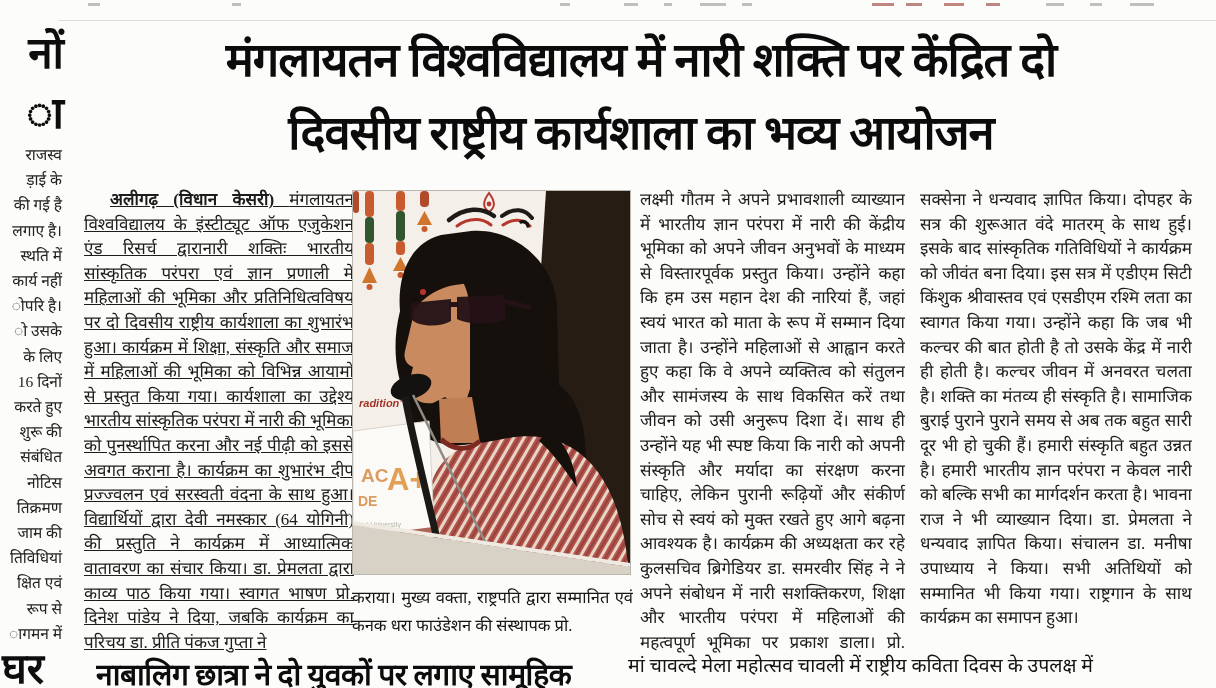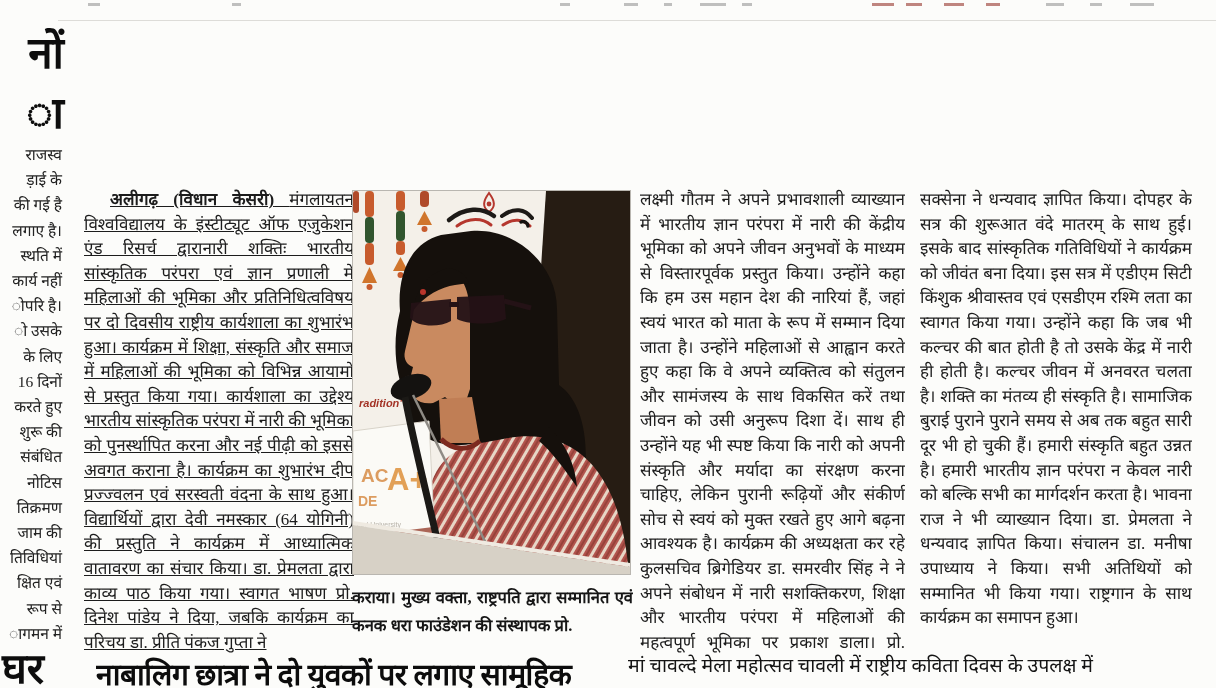--- a/index.html
+++ b/index.html
@@ -32,21 +32,21 @@
   .col p{margin:0; text-indent:26px;}
   .col1{left:84px;  width:270px;text-decoration:underline;}
   .col2{left:640px; width:265px;}
   .col3{left:920px; width:272px;}
   .dateline{font-weight:bold;}
   
   .photo{position:absolute; left:352px; top:190px; width:279px; height:385px; margin:0; border:1px solid #b9b6b0; box-sizing:border-box; background:#f4f0e9;}
   .photo svg{display:block;}
   .caption{
     position:absolute; left:352px; top:584px; width:281px; height:64px; overflow:hidden;
-    font-size:16.5px; line-height:28px; text-align:justify; color:#161616; font-weight:700;
+    font-size:16.5px; line-height:28px; text-align:justify; color:#161616; font-weight:400;
   }
   
   .bottom-center{
     position:absolute; left:96px; top:653px; width:516px; height:35px; overflow:hidden;
     font-size:30px; font-weight:bold; color:#0c0c0c; white-space:nowrap; letter-spacing:-0.5px;
   }
   .bottom-right{
     position:absolute; left:628px; top:651px; width:588px; height:37px; overflow:hidden;
     font-size:19.5px; font-weight:normal; color:#141414; white-space:nowrap;
   }
@@ -95,20 +95,24 @@
       <div class="ls-line">तिक्रमण</div>
       <div class="ls-line">जाम की</div>
       <div class="ls-line">तिविधियां</div>
       <div class="ls-line">क्षित एवं</div>
       <div class="ls-line">रूप से</div>
       <div class="ls-line">ागमन में</div>
     </div>
     <div class="ls-bottom">घर</div>
   </div>
 
+  <h1 class="headline">
+    <div>मंगलायतन विश्वविद्यालय में नारी शक्ति पर केंद्रित दो</div>
+    <div>दिवसीय राष्ट्रीय कार्यशाला का भव्य आयोजन</div>
+  </h1>
 
   <div class="col col1">
     <p>
       <b class="dateline">अलीगढ़ (विधान केसरी)</b>
       <span>मंगलायतन विश्वविद्यालय के इंस्टीट्यूट ऑफ एजुकेशन एंड रिसर्च द्वारानारी शक्तिः भारतीय सांस्कृतिक परंपरा एवं ज्ञान प्रणाली में महिलाओं की भूमिका और प्रतिनिधित्वविषय पर दो दिवसीय राष्ट्रीय कार्यशाला का शुभारंभ हुआ। कार्यक्रम में शिक्षा, संस्कृति और समाज में महिलाओं की भूमिका को विभिन्न आयामों से प्रस्तुत किया गया। कार्यशाला का उद्देश्य भारतीय सांस्कृतिक परंपरा में नारी की भूमिका को पुनर्स्थापित करना और नई पीढ़ी को इससे अवगत कराना है। कार्यक्रम का शुभारंभ दीप प्रज्ज्वलन एवं सरस्वती वंदना के साथ हुआ। विद्यार्थियों द्वारा देवी नमस्कार (64 योगिनी) की प्रस्तुति ने कार्यक्रम में आध्यात्मिक वातावरण का संचार किया। डा. प्रेमलता द्वारा काव्य पाठ किया गया। स्वागत भाषण प्रो. दिनेश पांडेय ने दिया, जबकि कार्यक्रम का परिचय डा. प्रीति पंकज गुप्ता ने</span>
     </p>
   </div>
 
   <figure class="photo">
     <svg width="277" height="383" viewBox="0 0 277 383" xmlns="http://www.w3.org/2000/svg">

